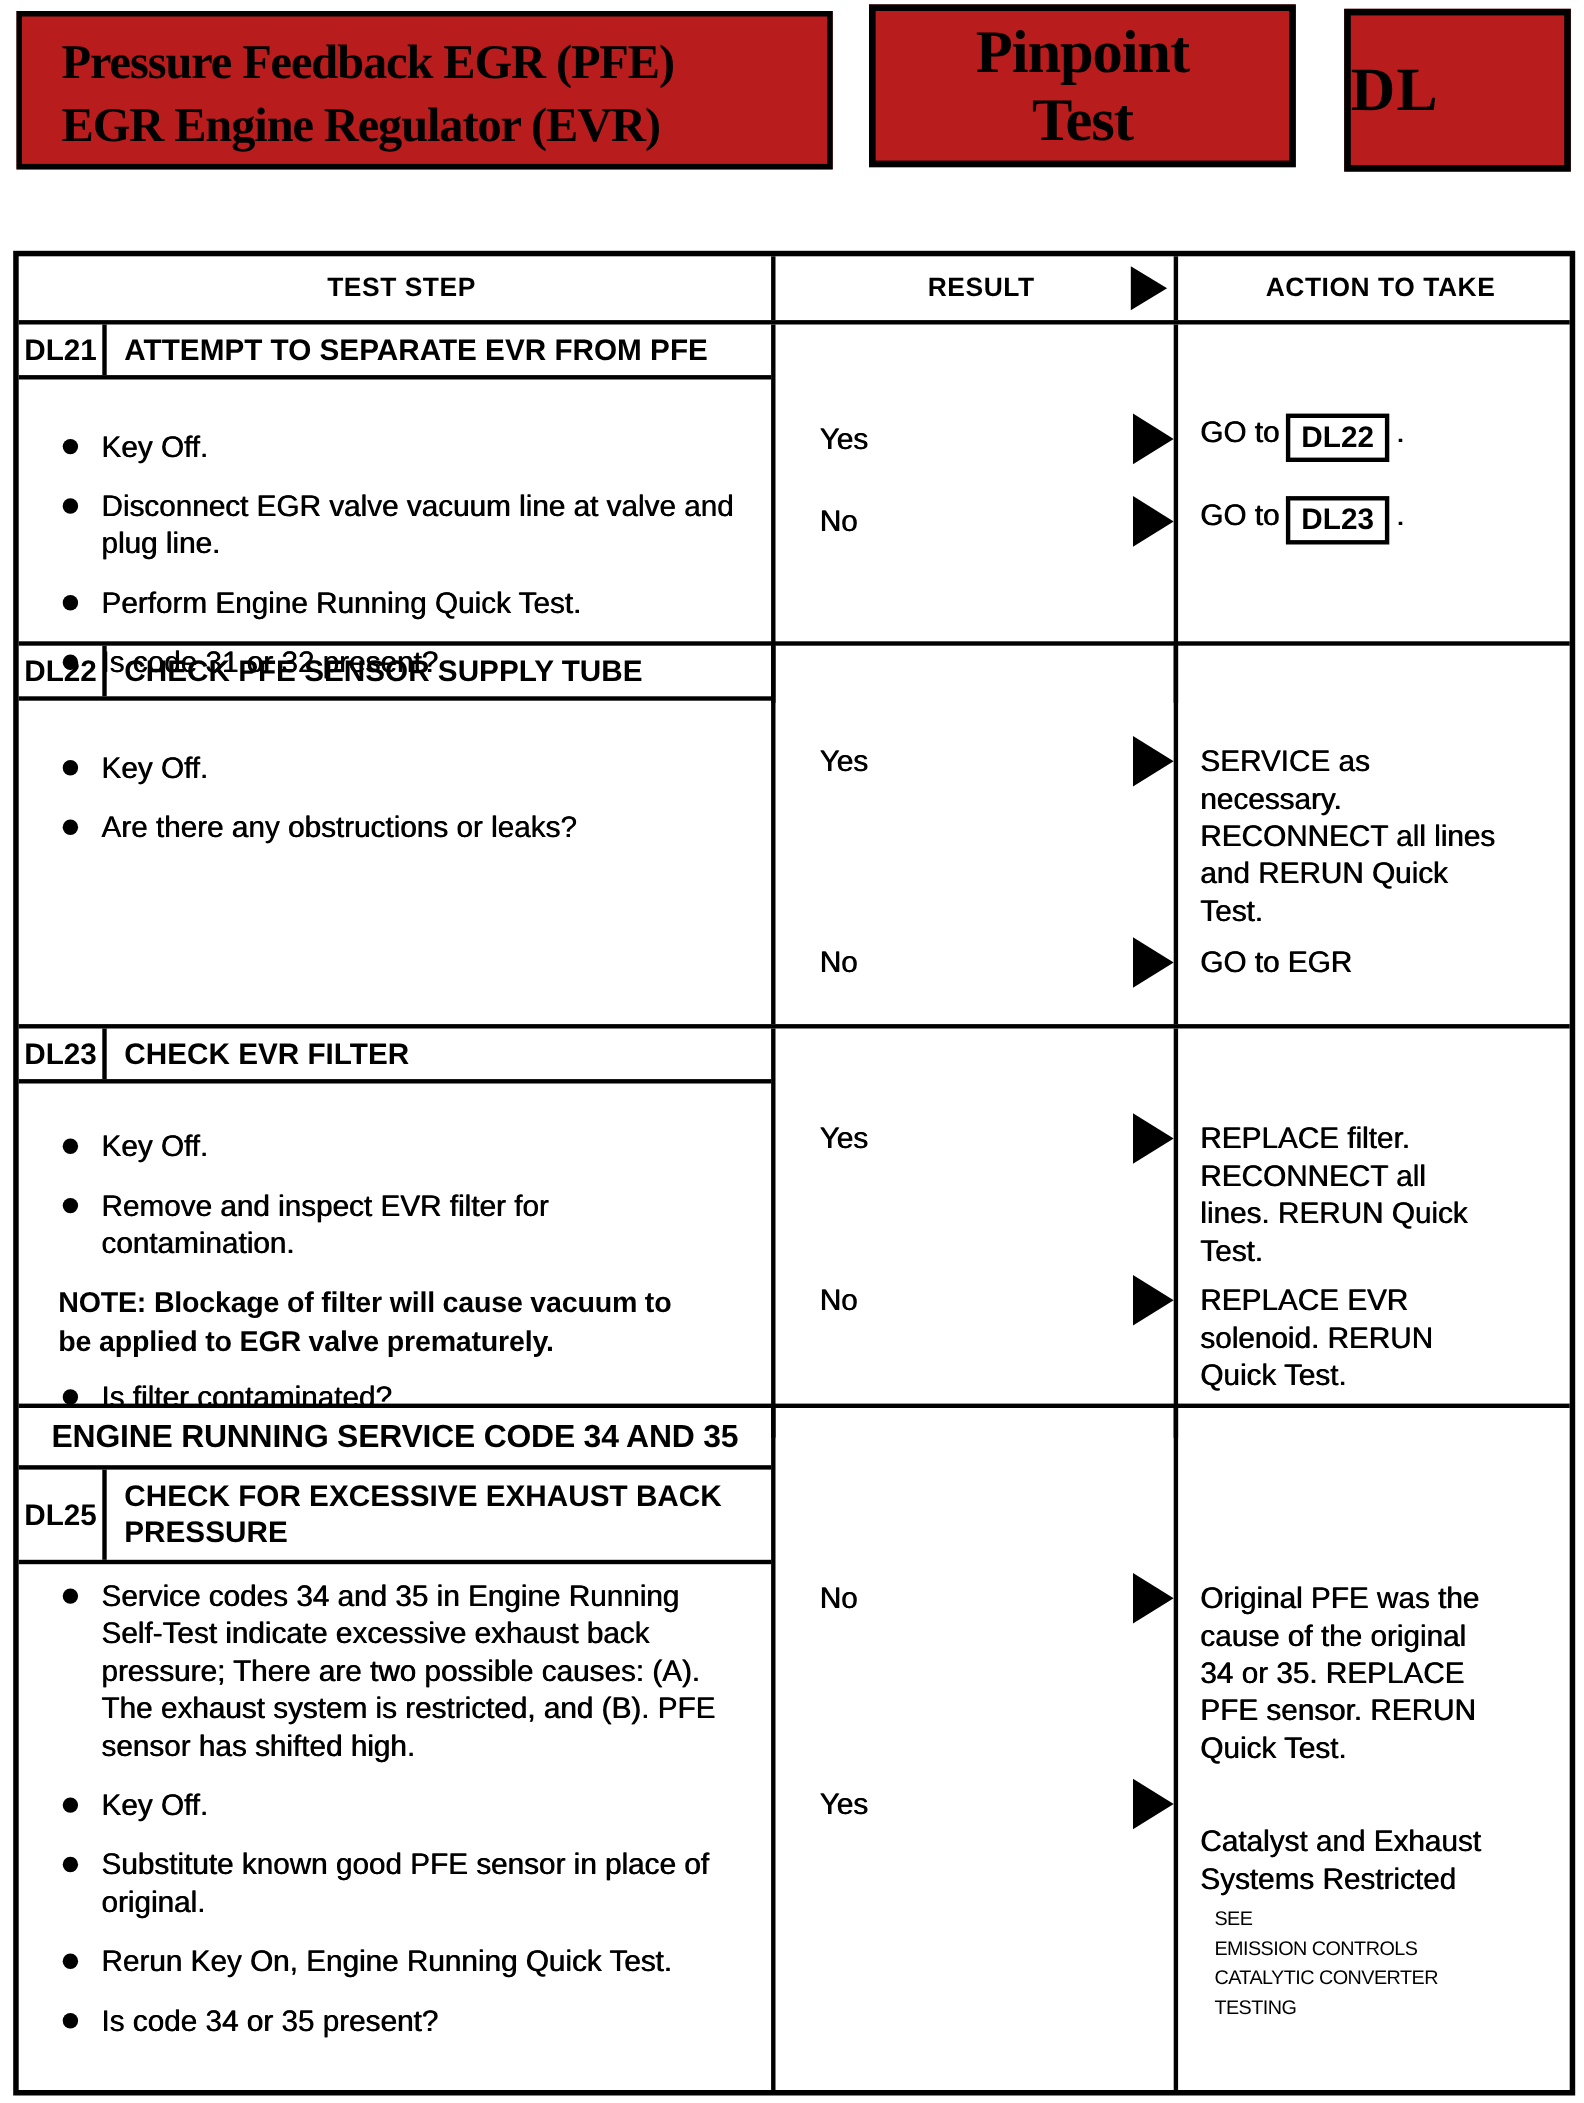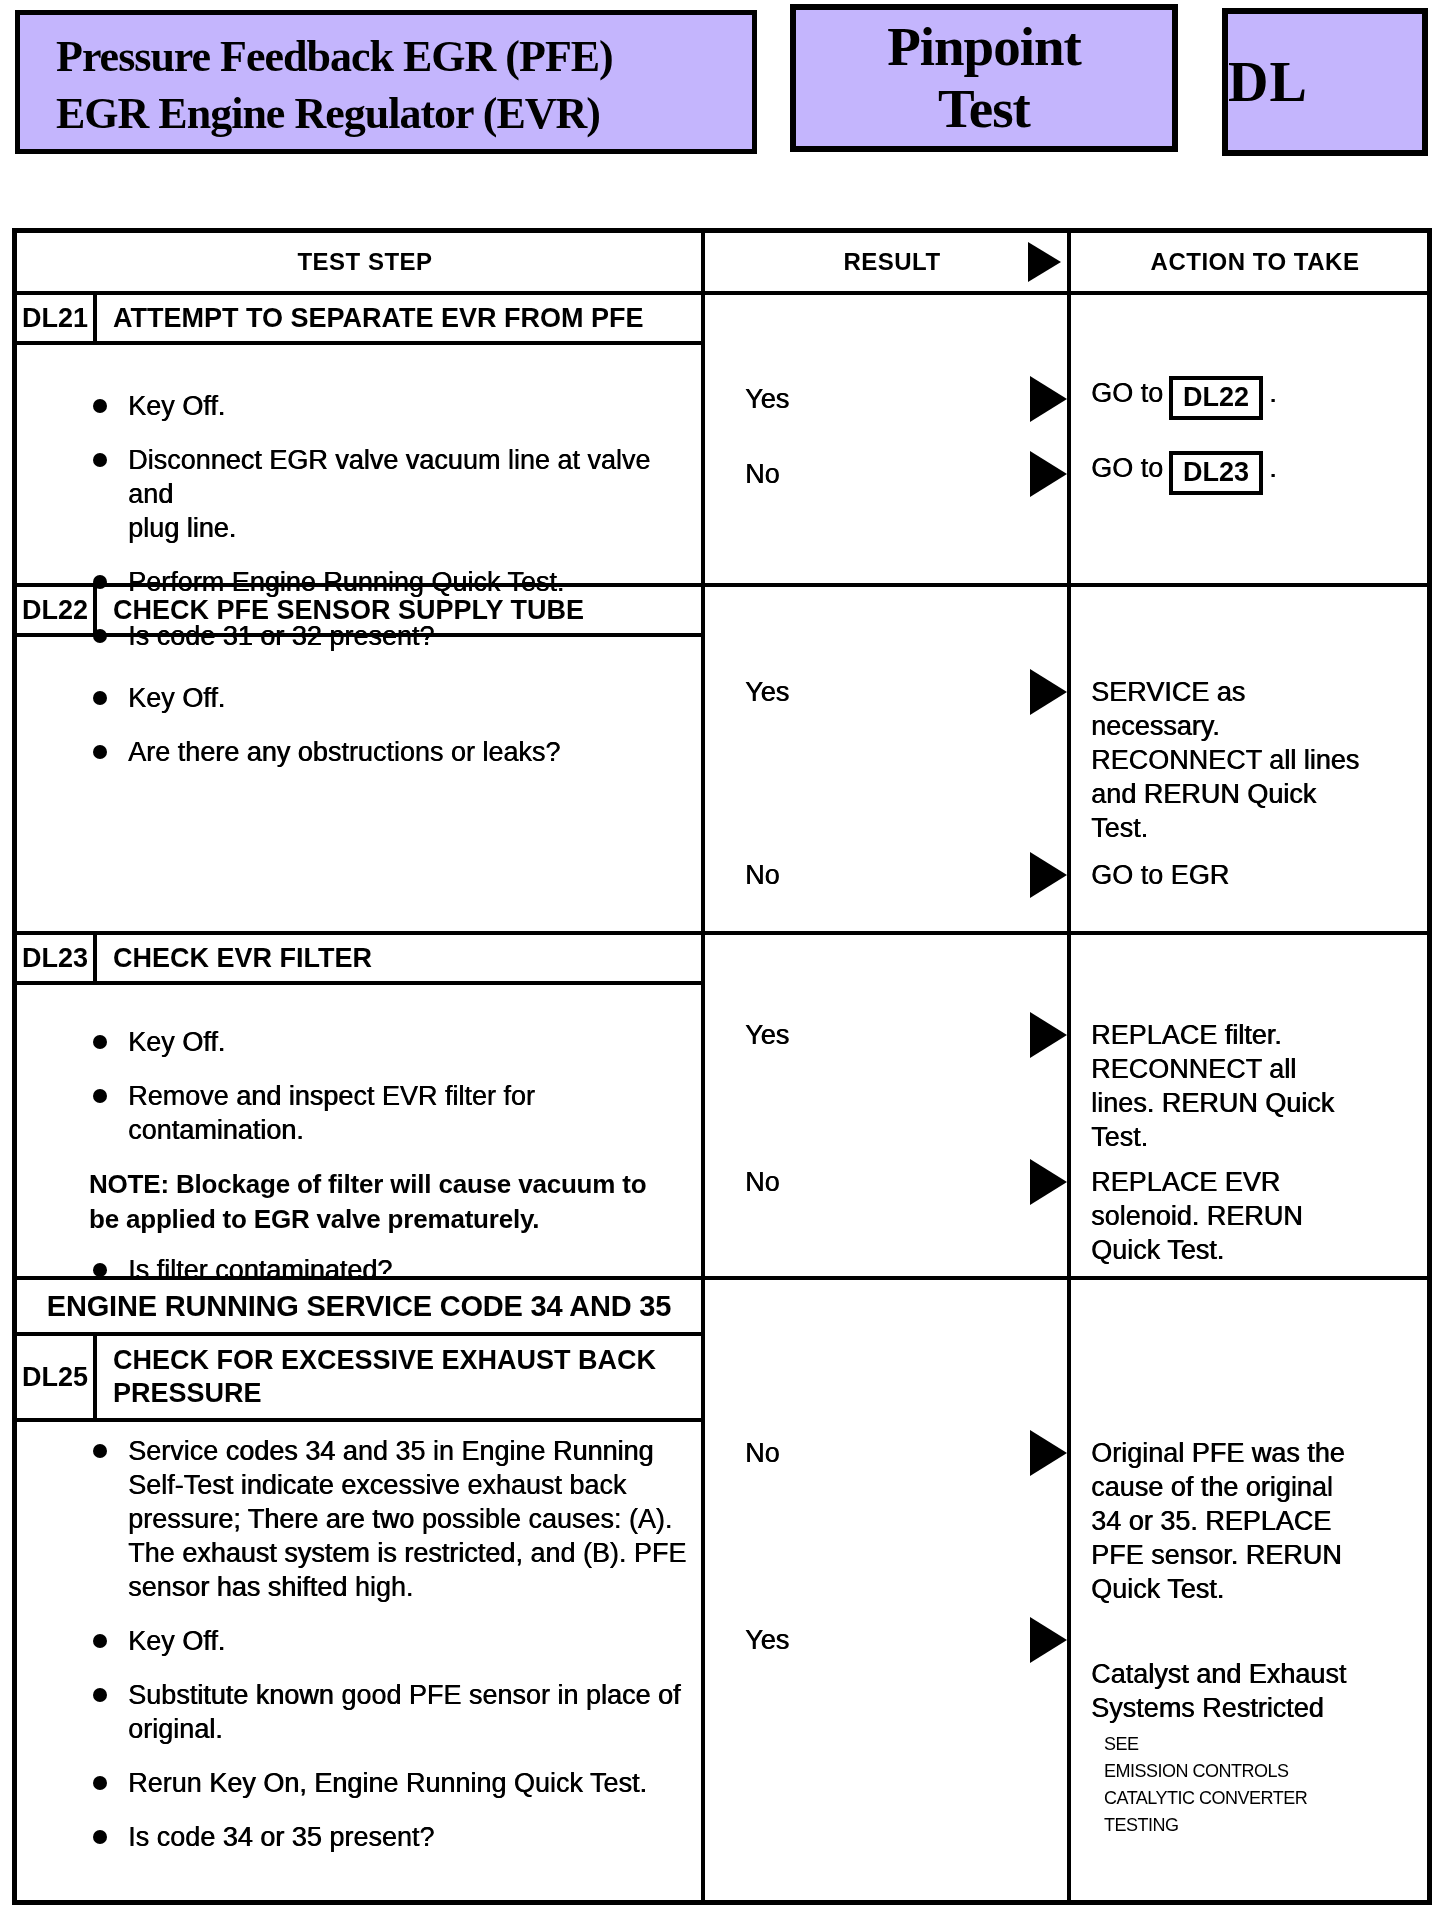--- a/index.html
+++ b/index.html
@@ -1,20 +1,20 @@
 <!DOCTYPE html>
 <html><head>
 <meta charset="utf-8">
 <style>
   html,body{margin:0;padding:0;background:#fff;}
   .page{position:relative;width:1440px;height:1912px;background:#ffffff;
         font-family:"Liberation Sans",sans-serif;color:#000;overflow:hidden;}
 
   
-  .mh-box{position:absolute;border:5px solid #000;background:#c4b5fd;box-sizing:border-box;}
+  .mh-box{position:absolute;border:5px solid #000;background:#b91c1c;box-sizing:border-box;}
   .title-box{left:15px;top:10px;width:742px;height:144px;}
   .title-text{font-family:"Liberation Serif",serif;font-weight:700;font-size:44px;
               line-height:57px;letter-spacing:-1px;padding:13px 0 0 36px;}
   .pinpoint-box{left:790px;top:4px;width:388px;height:148px;border-width:6px;
                 display:flex;align-items:center;justify-content:center;text-align:center;}
   .pinpoint-text{font-family:"Liberation Serif",serif;font-weight:700;font-size:55px;
                  line-height:62px;white-space:pre-line;letter-spacing:-1px;}
   .dl-box{left:1222px;top:8px;width:206px;height:148px;border-width:6px;
           display:flex;align-items:center;justify-content:flex-start;}
   .dl-text{font-family:"Liberation Serif",serif;font-weight:700;font-size:56px;letter-spacing:1px;}
@@ -36,21 +36,21 @@
 
   
   .sec-head{display:flex;align-items:stretch;border-bottom:4px solid #000;height:46px;}
   .sec-head.tall{height:82px;}
   .sec-id{width:76px;flex:none;border-right:4px solid #000;display:flex;align-items:center;
           justify-content:center;font-weight:700;font-size:27px;}
   .sec-title{display:flex;align-items:center;padding-left:16px;font-weight:700;
              font-size:27px;white-space:pre-line;line-height:33px;}
   .banner{height:52px;border-bottom:4px solid #000;display:flex;align-items:center;
           justify-content:center;font-weight:700;font-size:29px;letter-spacing:-0.2px;}
-  .bullets{padding-top:44px;padding-left:36px;}
+  .bullets{padding-top:44px;}
   .bullets.tight{padding-top:12px;}
   .bullets.mid{padding-top:40px;}
   .bullet{display:flex;margin-bottom:20px;}
   .dot{flex:none;width:14px;height:14px;border-radius:50%;background:#000;
        margin:10px 21px 0 40px;}
   .btext{font-size:27px;line-height:34px;white-space:pre-line;
          text-shadow:0.6px 0 0 #000;}
   .note{font-weight:700;font-size:26px;line-height:35px;white-space:pre-line;
         margin:14px 0 16px 36px;letter-spacing:-0.2px;}
 

